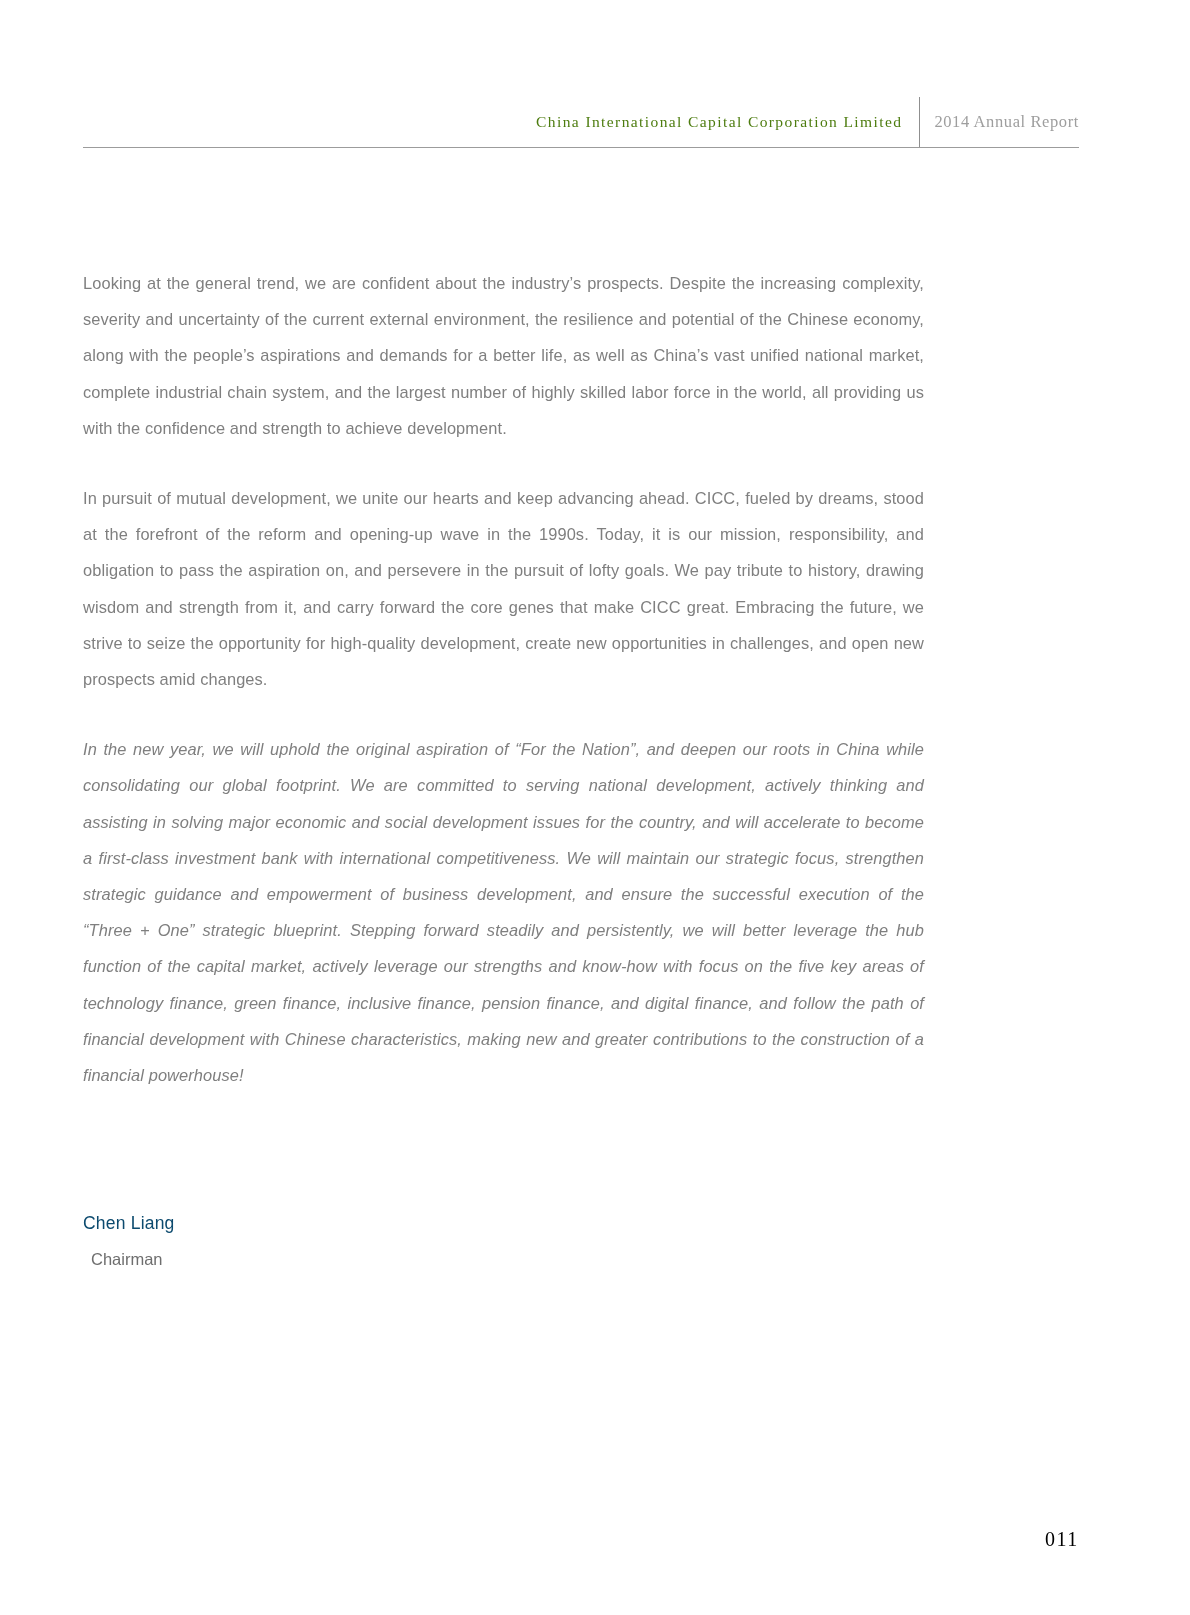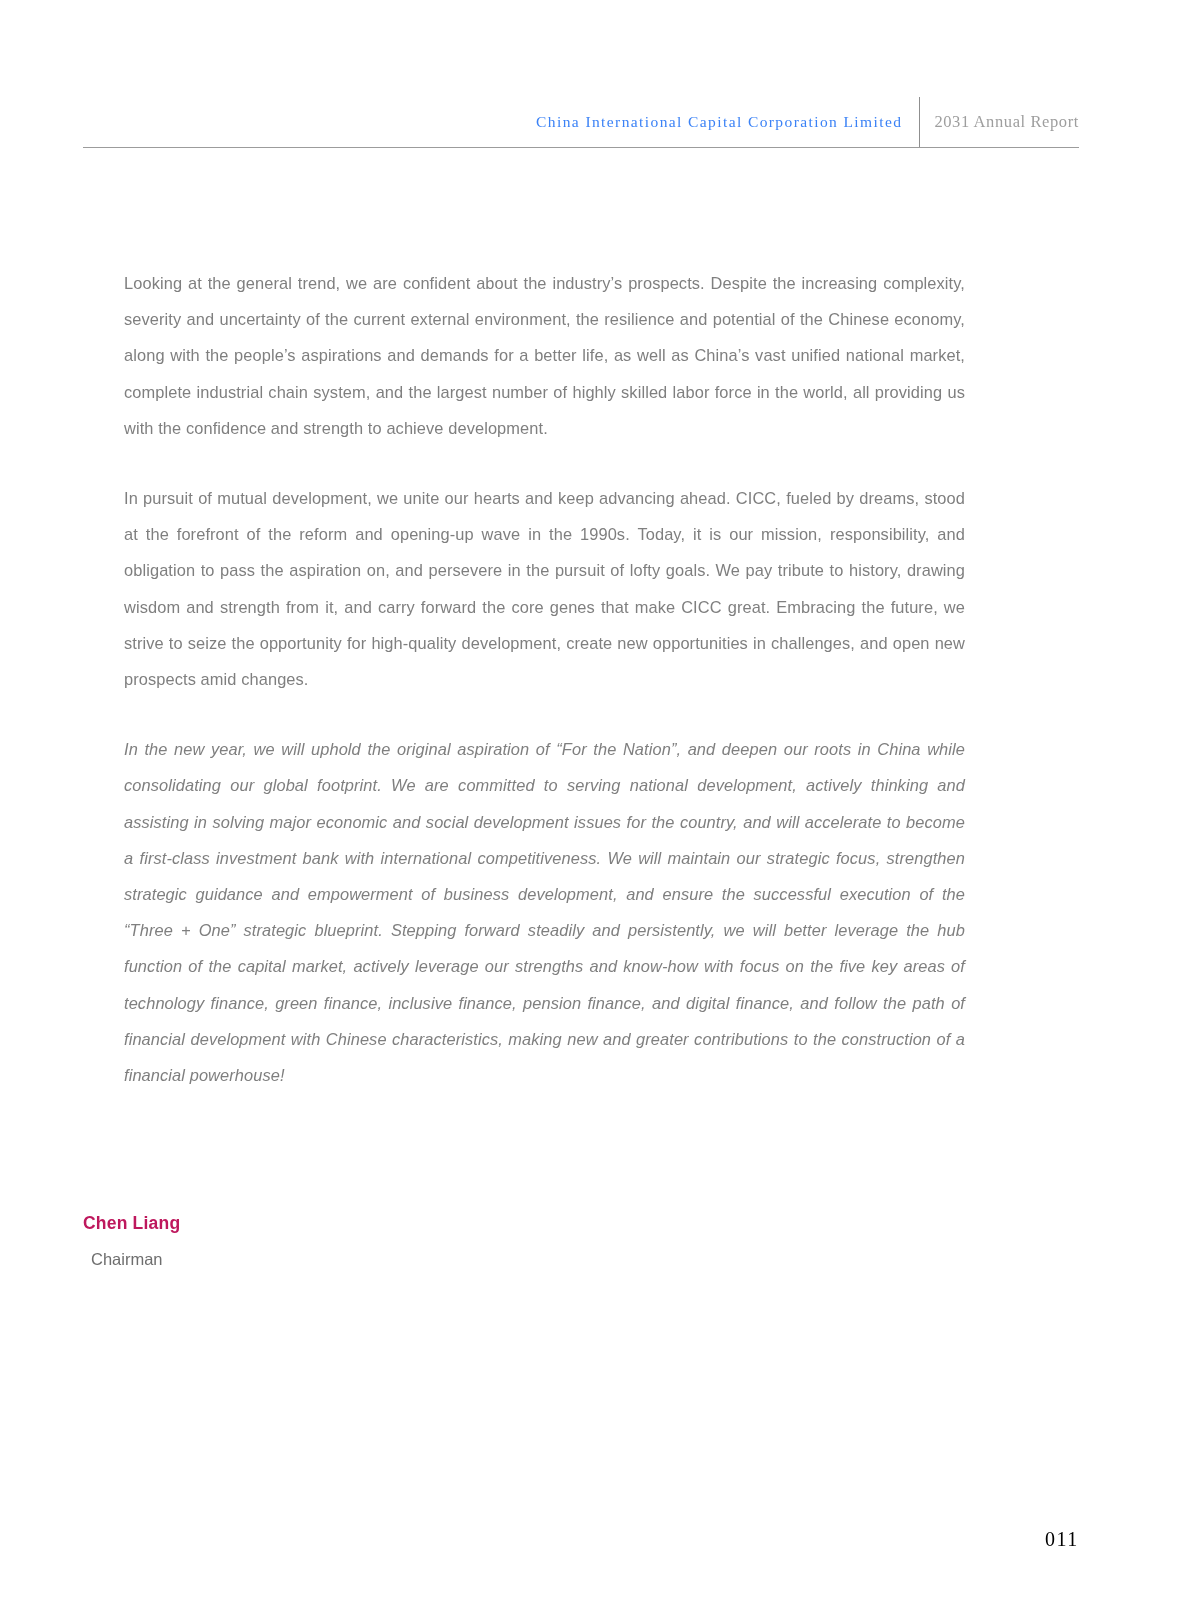--- a/index.html
+++ b/index.html
@@ -21,21 +21,21 @@
     height: 52px;
     display: flex;
     align-items: center;
     justify-content: flex-end;
     border-bottom: 1.5px solid #9c9c9c;
     font-family: "Liberation Serif", serif;
     box-sizing: border-box;
   }
   .header-company {
     font-size: 15.5px;
-    color: #3b82f6;
+    color: #4d7c0f;
     letter-spacing: 1.4px;
     white-space: nowrap;
   }
   .header-divider {
     width: 1px;
     height: 50px;
     background: #8f8f8f;
     margin: 0 14px 0 17px;
     flex: 0 0 auto;
   }
@@ -50,35 +50,34 @@
   .letter-body {
     position: absolute;
     left: 83px;
     top: 265px;
     width: 841px;
     font-size: 16.4px;
     line-height: 36.2px;
     color: #7f7f7f;
     text-align: justify;
     letter-spacing: 0.1px;
-    margin-left: 41px;
   }
   .letter-body p { margin: 0 0 34px 0; }
   .letter-body p:last-child { margin-bottom: 0; font-style: italic; }
 
   
   .signature-block {
     position: absolute;
     left: 83px;
     top: 1213px;
   }
   .signature-name {
     font-size: 17.5px;
-    font-weight: bold;
-    color: #be185d;
+    font-weight: normal;
+    color: #0c4a6e;
     letter-spacing: 0.2px;
     margin: 0 0 16px 0;
   }
   .signature-title {
     font-size: 16.5px;
     color: #6e6e6e;
     margin: 8px;
   }
 
   
@@ -93,21 +92,21 @@
   }
 </style>
 </head>
 <body>
 
 <div class="page">
 
   <header class="page-header">
     <span class="header-company">China International Capital Corporation Limited</span>
     <span class="header-divider"></span>
-    <span class="header-report">2031 Annual Report</span>
+    <span class="header-report">2014 Annual Report</span>
   </header>
 
   <main class="letter-body">
     <p>Looking at the general trend, we are confident about the industry’s prospects. Despite the increasing complexity, severity and uncertainty of the current external environment, the resilience and potential of the Chinese economy, along with the people’s aspirations and demands for a better life, as well as China’s vast unified national market, complete industrial chain system, and the largest number of highly skilled labor force in the world, all providing us with the confidence and strength to achieve development.</p>
     <p>In pursuit of mutual development, we unite our hearts and keep advancing ahead. CICC, fueled by dreams, stood at the forefront of the reform and opening-up wave in the 1990s. Today, it is our mission, responsibility, and obligation to pass the aspiration on, and persevere in the pursuit of lofty goals. We pay tribute to history, drawing wisdom and strength from it, and carry forward the core genes that make CICC great. Embracing the future, we strive to seize the opportunity for high-quality development, create new opportunities in challenges, and open new prospects amid changes.</p>
     <p>In the new year, we will uphold the original aspiration of “For the Nation”, and deepen our roots in China while consolidating our global footprint. We are committed to serving national development, actively thinking and assisting in solving major economic and social development issues for the country, and will accelerate to become a first-class investment bank with international competitiveness. We will maintain our strategic focus, strengthen strategic guidance and empowerment of business development, and ensure the successful execution of the “Three + One” strategic blueprint. Stepping forward steadily and persistently, we will better leverage the hub function of the capital market, actively leverage our strengths and know-how with focus on the five key areas of technology finance, green finance, inclusive finance, pension finance, and digital finance, and follow the path of financial development with Chinese characteristics, making new and greater contributions to the construction of a financial powerhouse!</p>
   </main>
 
   <div class="signature-block">
     <p class="signature-name">Chen Liang</p>

